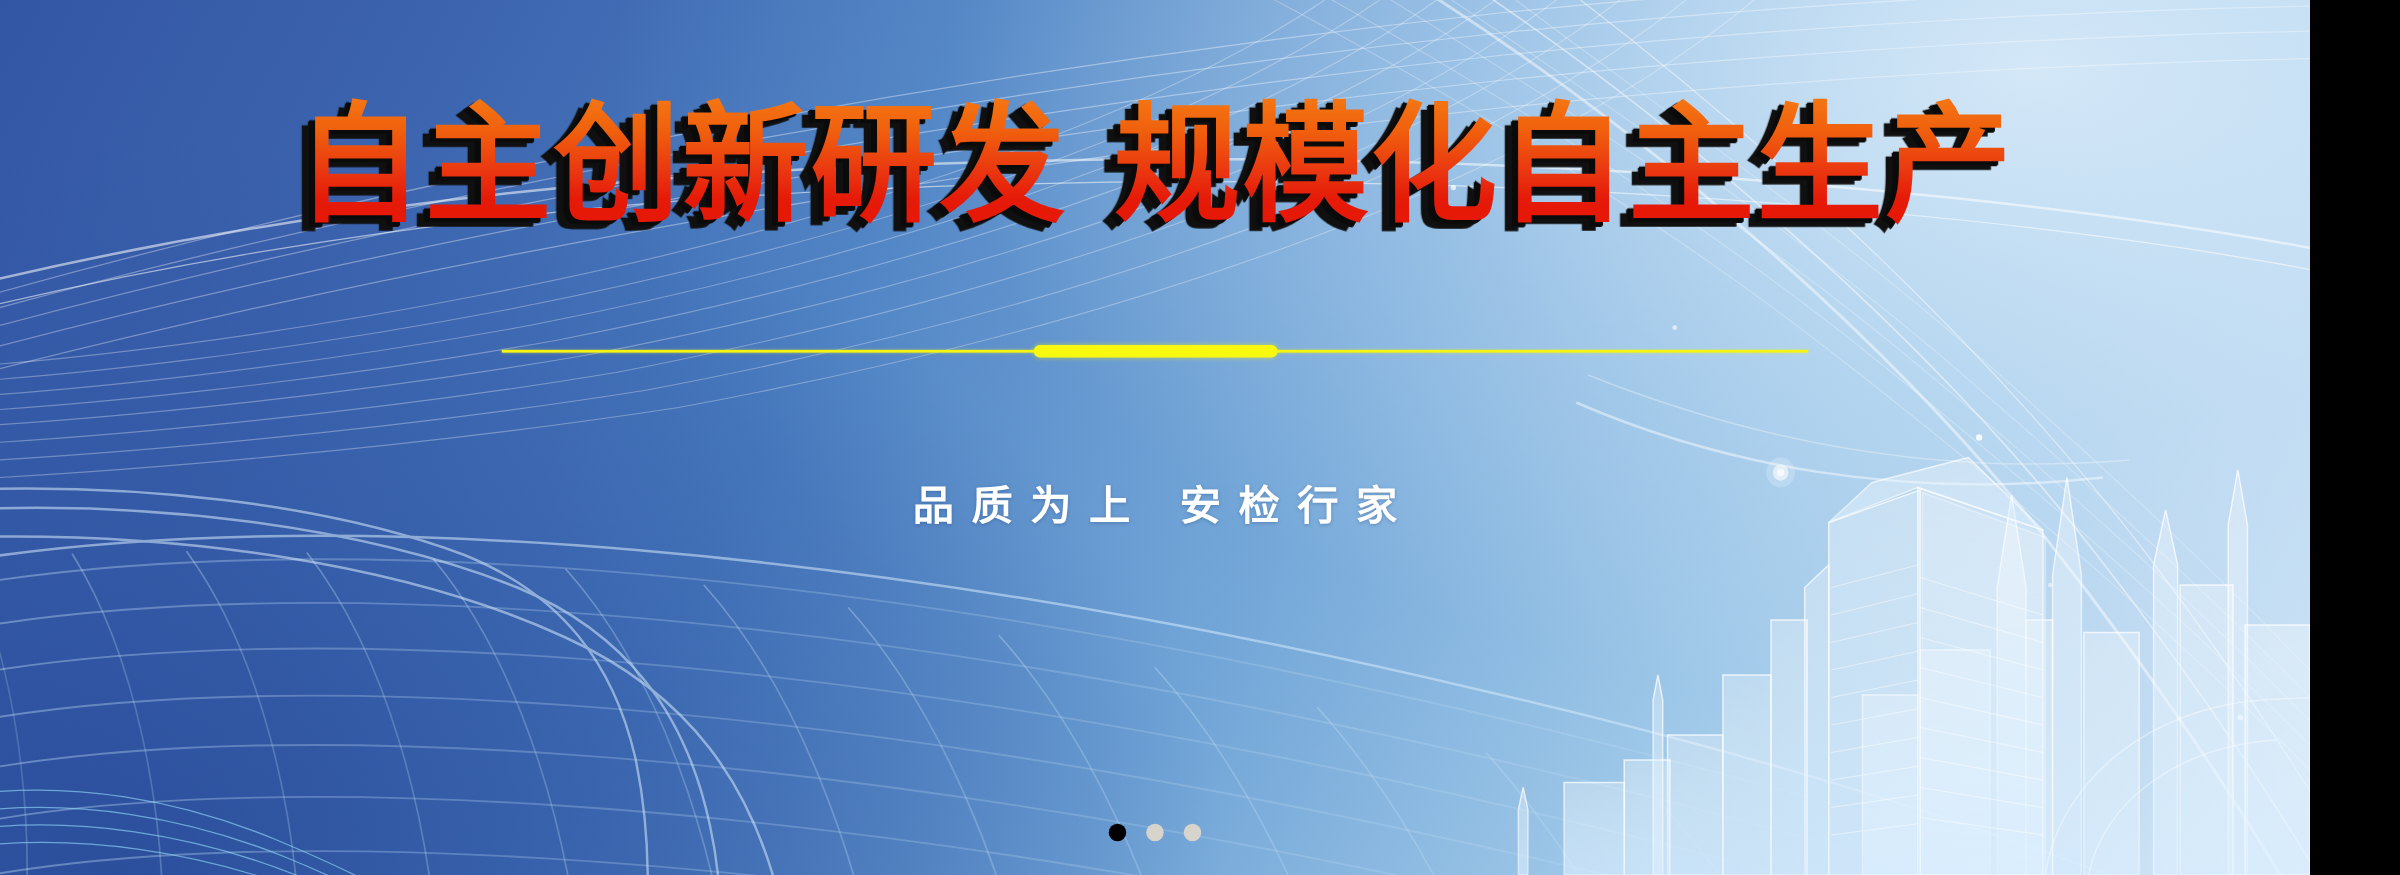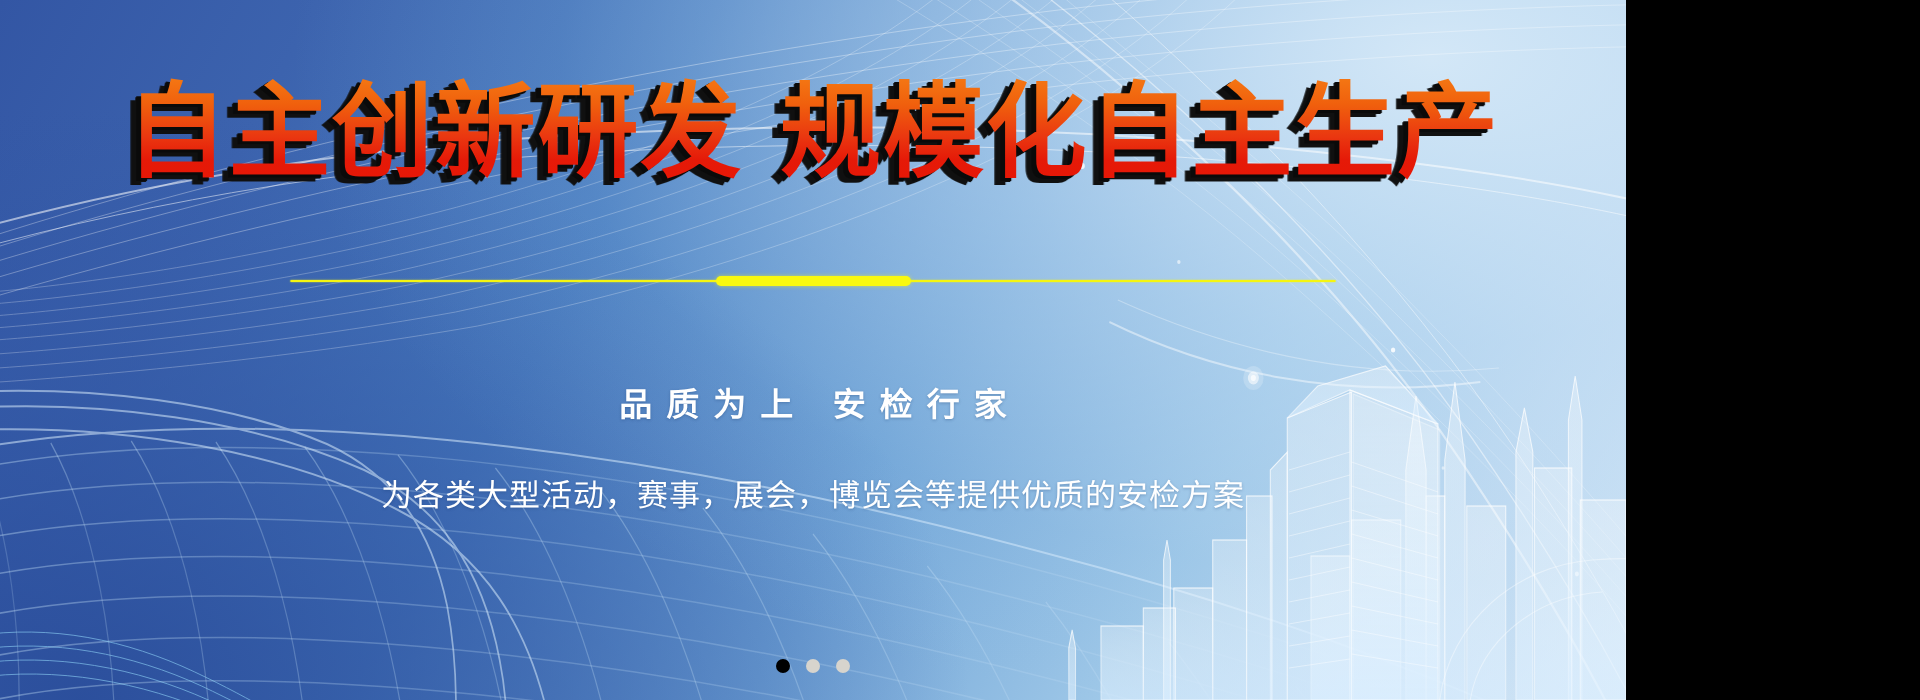--- a/index.html
+++ b/index.html
@@ -7,21 +7,21 @@
     margin: 0;
     padding: 0;
     background: #000;
   }
   body {
     font-family: "Liberation Sans", "DejaVu Sans", sans-serif;
   }
 
   .banner {
     position: relative;
-    width: 1626px;
+    width: 1848px;
     height: 700px;
     overflow: hidden;
     
     background:
       radial-gradient(ellipse 1500px 900px at 88% 8%, rgba(214,233,248,0.95) 0%, rgba(190,219,243,0.55) 32%, rgba(150,195,232,0.15) 58%, rgba(0,0,0,0) 76%),
       radial-gradient(ellipse 1200px 800px at 5% 100%, rgba(40,74,152,0.85) 0%, rgba(47,84,162,0.55) 38%, rgba(0,0,0,0) 74%),
       linear-gradient(118deg, #3356a4 0%, #3c63ae 16%, #4a7ec1 36%, #6fa3d6 56%, #9fc8e8 74%, #c3dcf2 88%, #d7e9f8 100%);
   }
 
   .layer {
@@ -360,21 +360,20 @@
     <h1 class="headline">自主创新研发 规模化自主生产</h1>
   </div>
 
   <div class="divider">
     <span class="thin"></span>
     <span class="thick"></span>
   </div>
 
   <div class="subcopy">
     <p class="slogan">品质为上  安检行家</p>
-    <p class="desc">为各类大型活动，赛事，展会，博览会等提供优质的安检方案</p>
   </div>
 
   <div class="dots">
     <span class="dot active"></span>
     <span class="dot"></span>
     <span class="dot"></span>
   </div>
 
 </div>
 

